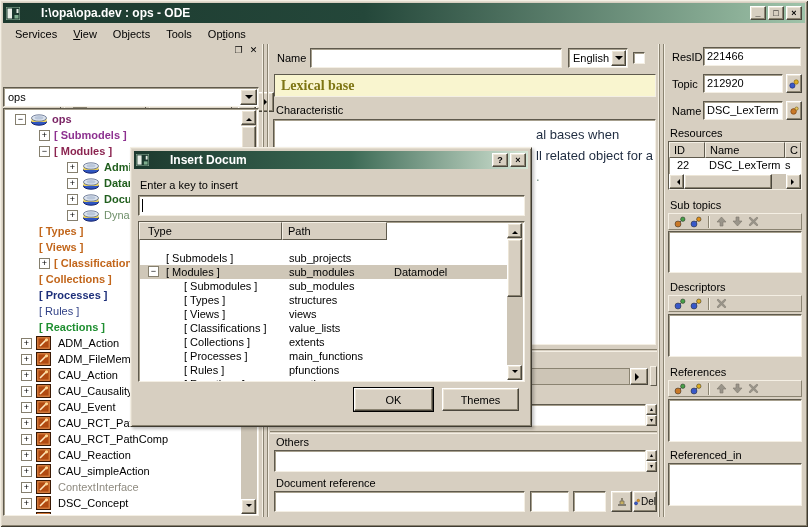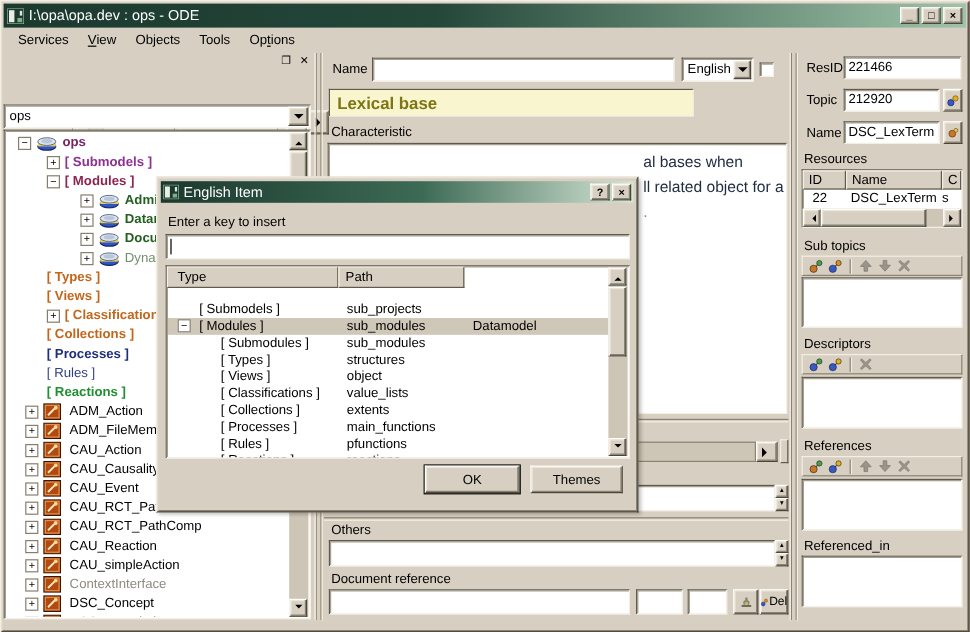--- a/index.html
+++ b/index.html
@@ -24,21 +24,21 @@
         box-shadow:inset 1px 0 0 #8a8371, inset -1px 0 0 #8a8371;}
   .hsep{border-top:1px solid #8a8371;border-bottom:1px solid #f4efe4;}
   .hatch{background-color:#cdc5b6;
     background-image:linear-gradient(45deg,#f0ead d 25%,transparent 25%,transparent 75%,#f0eadd 75%),
                      linear-gradient(45deg,#f0eadd 25%,transparent 25%,transparent 75%,#f0eadd 75%);
     background-size:2px 2px;background-position:0 0,1px 1px;}
   
   .titlebar{left:3px;top:3px;width:802px;height:20px;
     background:linear-gradient(90deg,#1c392e 0%,#24473a 45%,#9fc3a9 100%);
     display:flex;align-items:center;padding:0 3px;}
-  .title-text{color:#fff;font-weight:normal;font-size:12px;margin-left:4px;white-space:nowrap;}
+  .title-text{color:#fff;font-weight:bold;font-size:12px;margin-left:21px;white-space:nowrap;}
   .win-btns{margin-left:auto;display:flex;gap:2px;}
   .wbtn{width:16px;height:14px;font-size:9px;font-weight:bold;line-height:12px;}
   
   .menubar{left:3px;top:24px;width:802px;height:19px;display:flex;align-items:center;padding-left:4px;}
   .menu-item{padding:2px 8px;}
   
   .dockbtn{width:13px;height:12px;font-size:9px;line-height:10px;text-align:center;}
   .tab{height:22px;display:flex;align-items:center;gap:4px;padding:0 8px;
        border:1px solid;border-color:#f4efe4 #5f5a4d transparent #f4efe4;
        border-radius:3px 3px 0 0;background:#d7cfc1;margin-top:28px;}
@@ -424,21 +424,21 @@
   <div class="abs lbl" style="left:277px;top:52px;">Name</div>
   <div class="abs sunken" style="left:310px;top:48px;width:252px;height:20px;"></div>
   <div class="abs sunken combo-field" style="left:568px;top:48px;width:60px;height:20px;">
     <span>English</span>
     <span class="combo-btn btn3d" style="margin-left:auto;margin-right:1px;width:15px;">
         <span class="arrow-d"></span>
       </span>
   </div>
   <span class="abs checkbox" style="left:633px;top:52px;"></span>
 
-  <div class="abs header-bar" style="left:274px;top:74px;width:304px;height:23px;">Lexical base</div>
+  <div class="abs header-bar" style="left:274px;top:74px;width:382px;height:23px;font-family:Liberation Serif, serif;">Lexical base</div>
 
   <div class="abs lbl" style="left:276px;top:104px;text-align:center;">Characteristic</div>
   <div class="abs sunken textarea" style="left:273px;top:119px;width:383px;height:226px;">
     <div class="char-line frag">al bases when</div>
     <div class="char-line frag">ll related object for a</div>
     <div class="char-line frag teal">.</div>
   </div>
 
   <div class="abs hsep" style="left:270px;top:349px;width:387px;height:3px;"></div>
 
@@ -628,21 +628,21 @@
   <div class="abs dlg">
     <div class="dlg-title">
       <span>
         <svg width="13" height="12" viewBox="0 0 14 13">
             <rect x="0" y="0" width="14" height="13" fill="#1c392e" stroke="#9fc3a9" stroke-width="1"></rect>
             <rect x="1.5" y="1.5" width="4.5" height="10" fill="#e9efe7"></rect>
             <rect x="8.5" y="8" width="4" height="3.5" fill="#7fae8e"></rect>
             <rect x="10.5" y="2" width="2" height="4" fill="#dfe9df"></rect>
           </svg>
       </span>
-      <span class="title-text">English Item</span>
+      <span class="title-text">Insert Docum</span>
       <span class="win-btns">
         <span class="wbtn btn3d">?</span>
         <span class="wbtn btn3d">×</span>
       </span>
     </div>
 
     <div class="abs lbl" style="left:9px;top:31px;">Enter a key to insert</div>
     <div class="abs sunken" style="left:7px;top:47px;width:387px;height:21px;display:flex;align-items:center;padding-left:3px;">
       <span class="caret"></span>
       <span></span>
@@ -669,21 +669,21 @@
             <span class="cell c-path">sub_modules</span>
             <span class="cell c-key"></span>
           </div>
           <div class="dlg-row" style="top: 48px;">
             <span class="cell c-type" style="padding-left: 44px;"><span>[ Types ]</span></span>
             <span class="cell c-path">structures</span>
             <span class="cell c-key"></span>
           </div>
           <div class="dlg-row" style="top: 62px;">
             <span class="cell c-type" style="padding-left: 44px;"><span>[ Views ]</span></span>
-            <span class="cell c-path">object</span>
+            <span class="cell c-path">views</span>
             <span class="cell c-key"></span>
           </div>
           <div class="dlg-row" style="top: 76px;">
             <span class="cell c-type" style="padding-left: 44px;"><span>[ Classifications ]</span></span>
             <span class="cell c-path">value_lists</span>
             <span class="cell c-key"></span>
           </div>
           <div class="dlg-row" style="top: 90px;">
             <span class="cell c-type" style="padding-left: 44px;"><span>[ Collections ]</span></span>
             <span class="cell c-path">extents</span>

